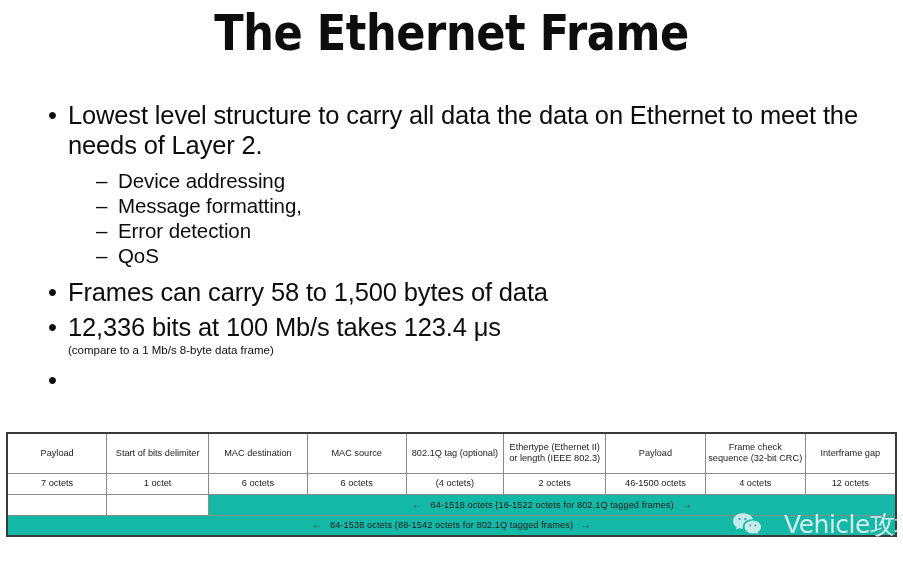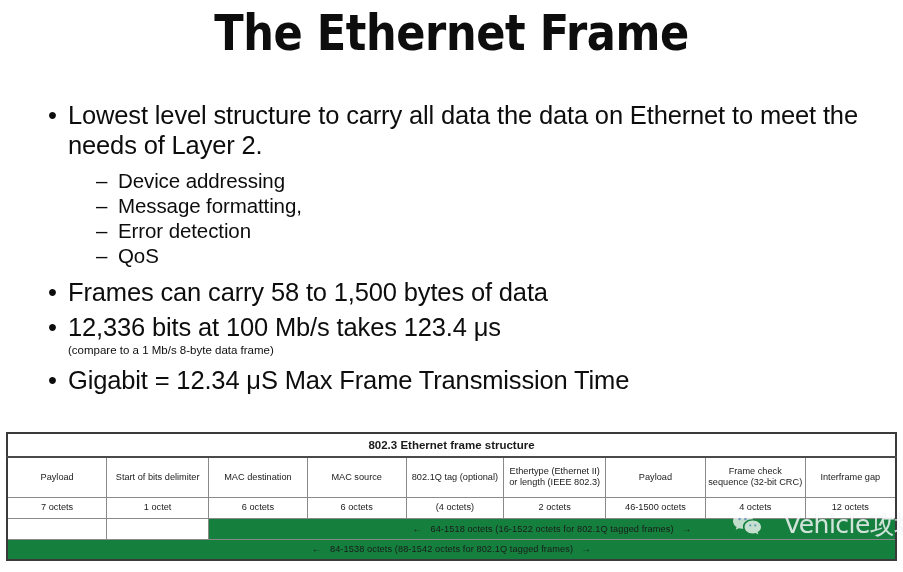--- a/index.html
+++ b/index.html
@@ -113,21 +113,21 @@
   .tbl-title {
     font-weight: bold !important;
     font-size: 11.5px !important;
     height: 24px;
     border-bottom: 2px solid #4a4a4a !important;
   }
   .row-hdr td { height: 40px; }
   .row-oct td { height: 21px; margin-top: 40px; }
   .row-span td { height: 21px; }
   .blue {
-    background: #15803d;
+    background: #14b8a6;
     color: #17213a;
   }
   .arrowtxt {
     white-space: nowrap;
     letter-spacing: 0.1px;
   }
   .arrowtxt .ar { padding: 0 8px; font-size: 10px; }
 
   
   .watermark {
@@ -198,41 +198,37 @@
       <span class="dot">•</span>
       <span>12,336 bits at 100 Mb/s takes 123.4 μs</span>
     </div>
 
     <div class="subnote">(compare to a 1 Mb/s 8-byte data frame)</div>
 
     <div class="sp-d"></div>
 
     <div class="lvl1">
       <span class="dot">•</span>
-      <span>Gigabit  = 12.34 μS Max Frame Transmission Time</span>
     </div>
 
   </div>
 
   <table class="frame-table">
     <colgroup id="tbl-cols">
         <col style="width: 100px;">
         <col style="width: 102px;">
         <col style="width: 99px;">
         <col style="width: 99px;">
         <col style="width: 98px;">
         <col style="width: 102px;">
         <col style="width: 100px;">
         <col style="width: 100px;">
         <col style="width: 91px;">
       </colgroup>
     <tbody>
-      <tr>
-        <td class="tbl-title" colspan="9">802.3 Ethernet frame structure</td>
-      </tr>
       <tr class="row-hdr" id="row-headers">
           <td>Payload</td>
           <td>Start of bits delimiter</td>
           <td>MAC destination</td>
           <td>MAC source</td>
           <td>802.1Q tag (optional)</td>
           <td>Ethertype (Ethernet II)<br>or length (IEEE 802.3)</td>
           <td>Payload</td>
           <td>Frame check<br>sequence (32-bit CRC)</td>
           <td>Interframe gap</td>

